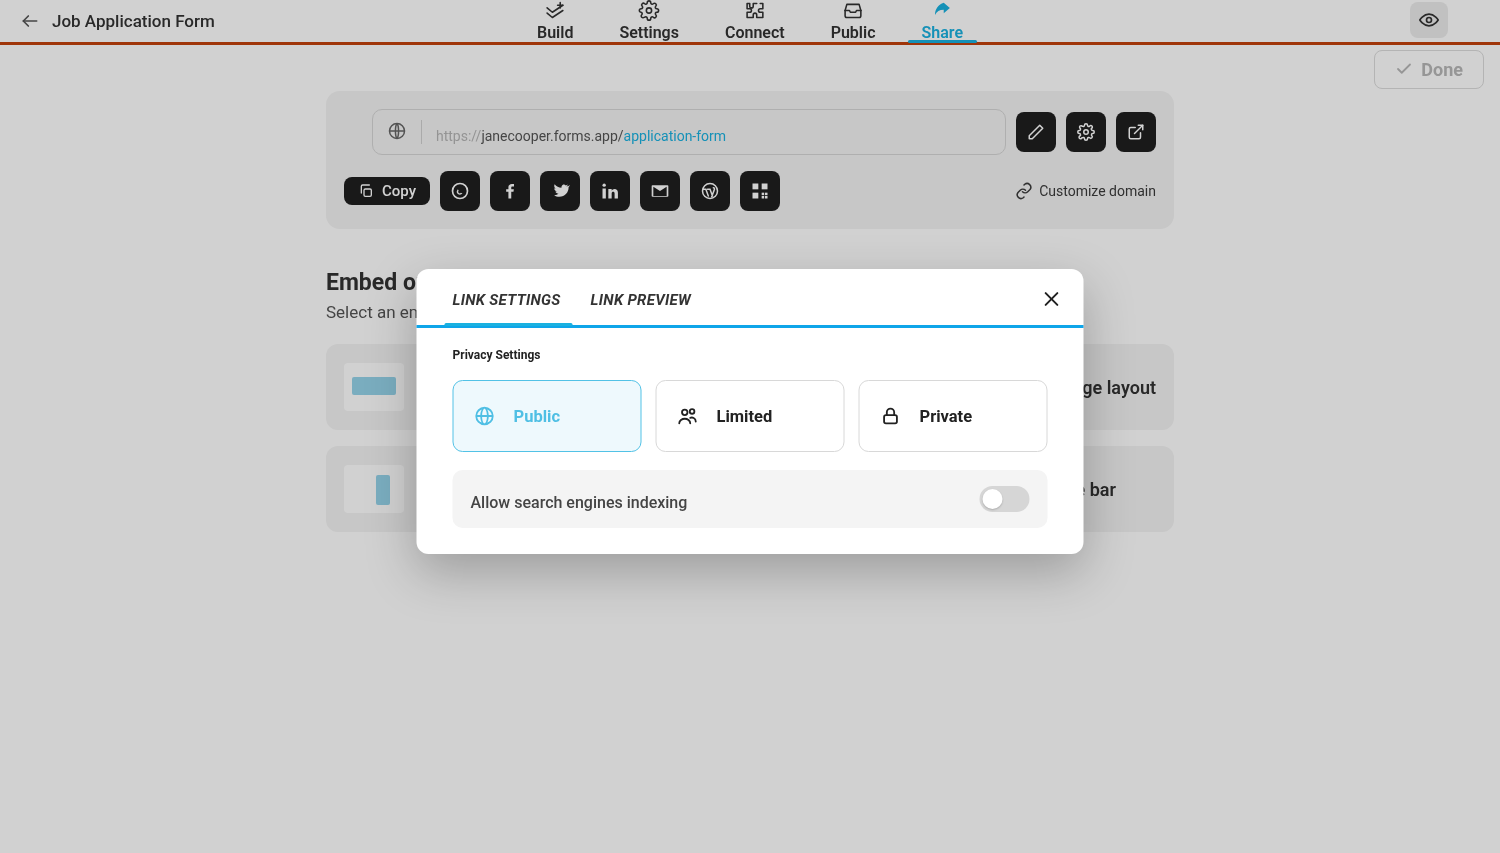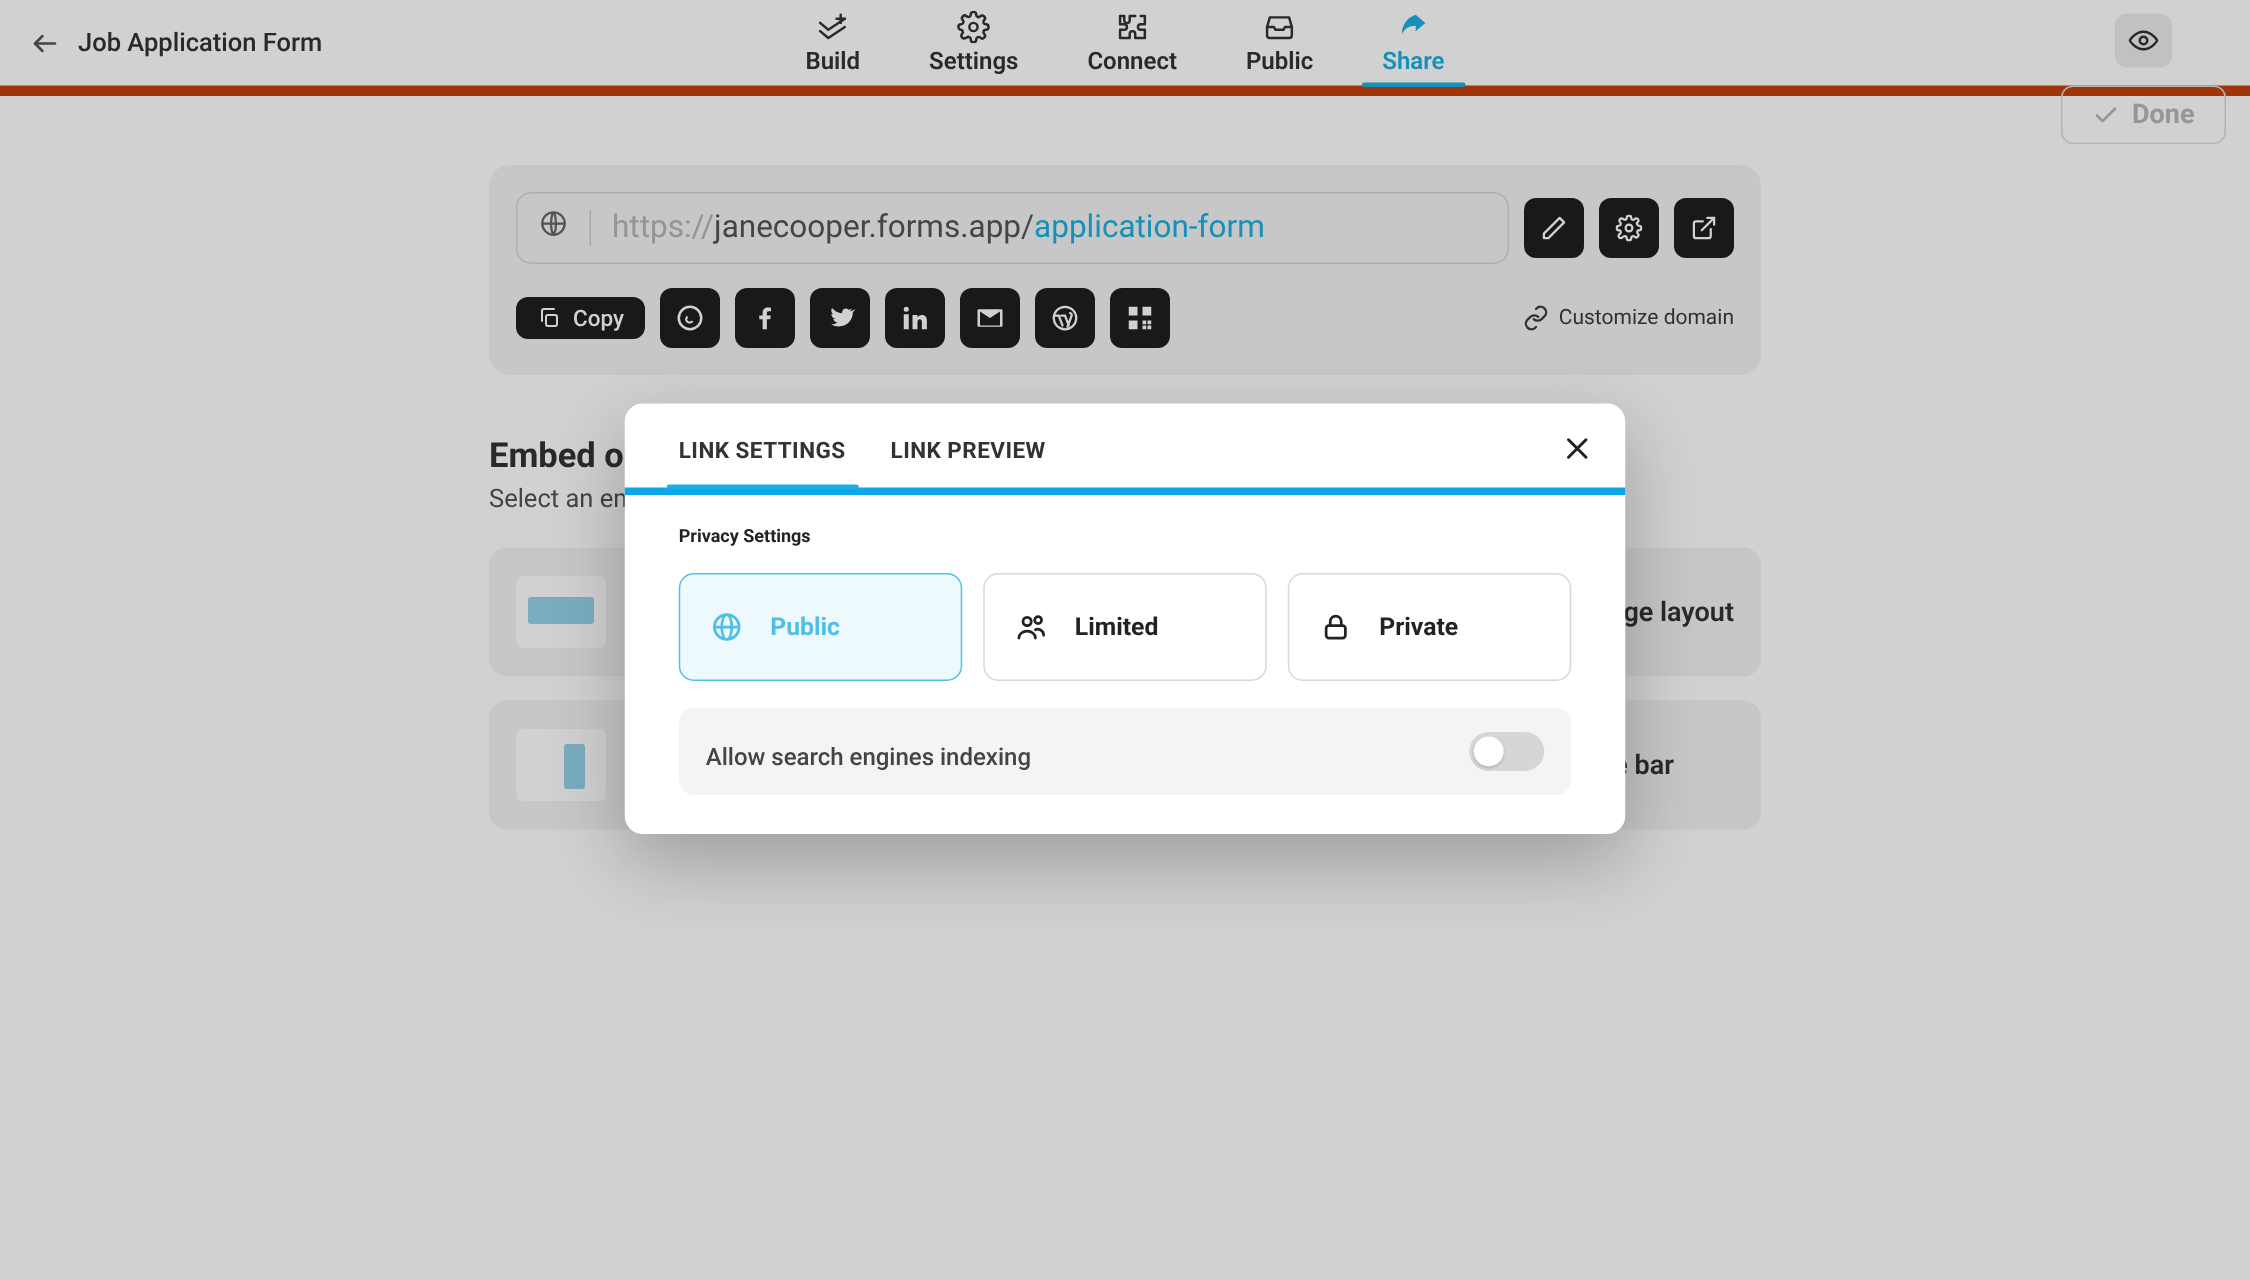--- a/index.html
+++ b/index.html
@@ -17,22 +17,22 @@
     position: absolute;
     inset: 0;
     background: rgba(0,0,0,0.18);
     z-index: 50;
   }
 
   
   .topbar {
     display: flex;
     align-items: center;
-    height: 64px;
-    border-bottom: 7px solid #c2410c;
+    height: 45px;
+    border-bottom: 3px solid #c2410c;
     padding: 0 16px;
     background: #fff;
     position: relative;
   }
   .back-btn {
     width: 28px; height: 28px;
     display: flex; align-items: center; justify-content: center;
     color: #555;
   }
   .form-title {
@@ -108,27 +108,28 @@
     padding:18px;
   }
   .url-row {
     display:flex;
     align-items:center;
     gap:10px;
   }
   .url-box {
     flex:1;
     display:flex;
-    align-items:center;
+    align-items:flex-end;
     gap:14px;
     border:1px solid #d6d6d6;
     border-radius:10px;
     padding:10px 14px;
     background:#f3f3f3;
-    font-size:21px;
+    font-size:14px;
+    margin-left:28px;
   }
   .url-box .globe { color:#666; }
   .url-box .divider { width:1px; height:24px; background:#d0d0d0; }
   .url-text .muted { color:#b5b5b5; }
   .url-text .norm  { color:#555; }
   .url-text .slug  { color:#1ab1e0; }
   .sq-btn {
     width:40px; height:40px;
     display:flex; align-items:center; justify-content:center;
     background:#1f1f1f;
@@ -196,22 +197,23 @@
     width:667px;
     background:#fff;
     border-radius:12px;
     box-shadow:0 18px 50px rgba(0,0,0,0.25);
     padding-bottom:26px;
   }
   .modal-tabs {
     display:flex;
     gap:30px;
     padding:0 36px;
-    border-bottom:5px solid #0ea5e9;
+    border-bottom:3px solid #0ea5e9;
     position:relative;
+    font-style:italic;
   }
   .modal-tab {
     padding:22px 0 16px;
     font-size:15px;
     font-weight:700;
     color:#333;
     letter-spacing:0.3px;
   }
   .modal-tab.active::after {
     content:"";

